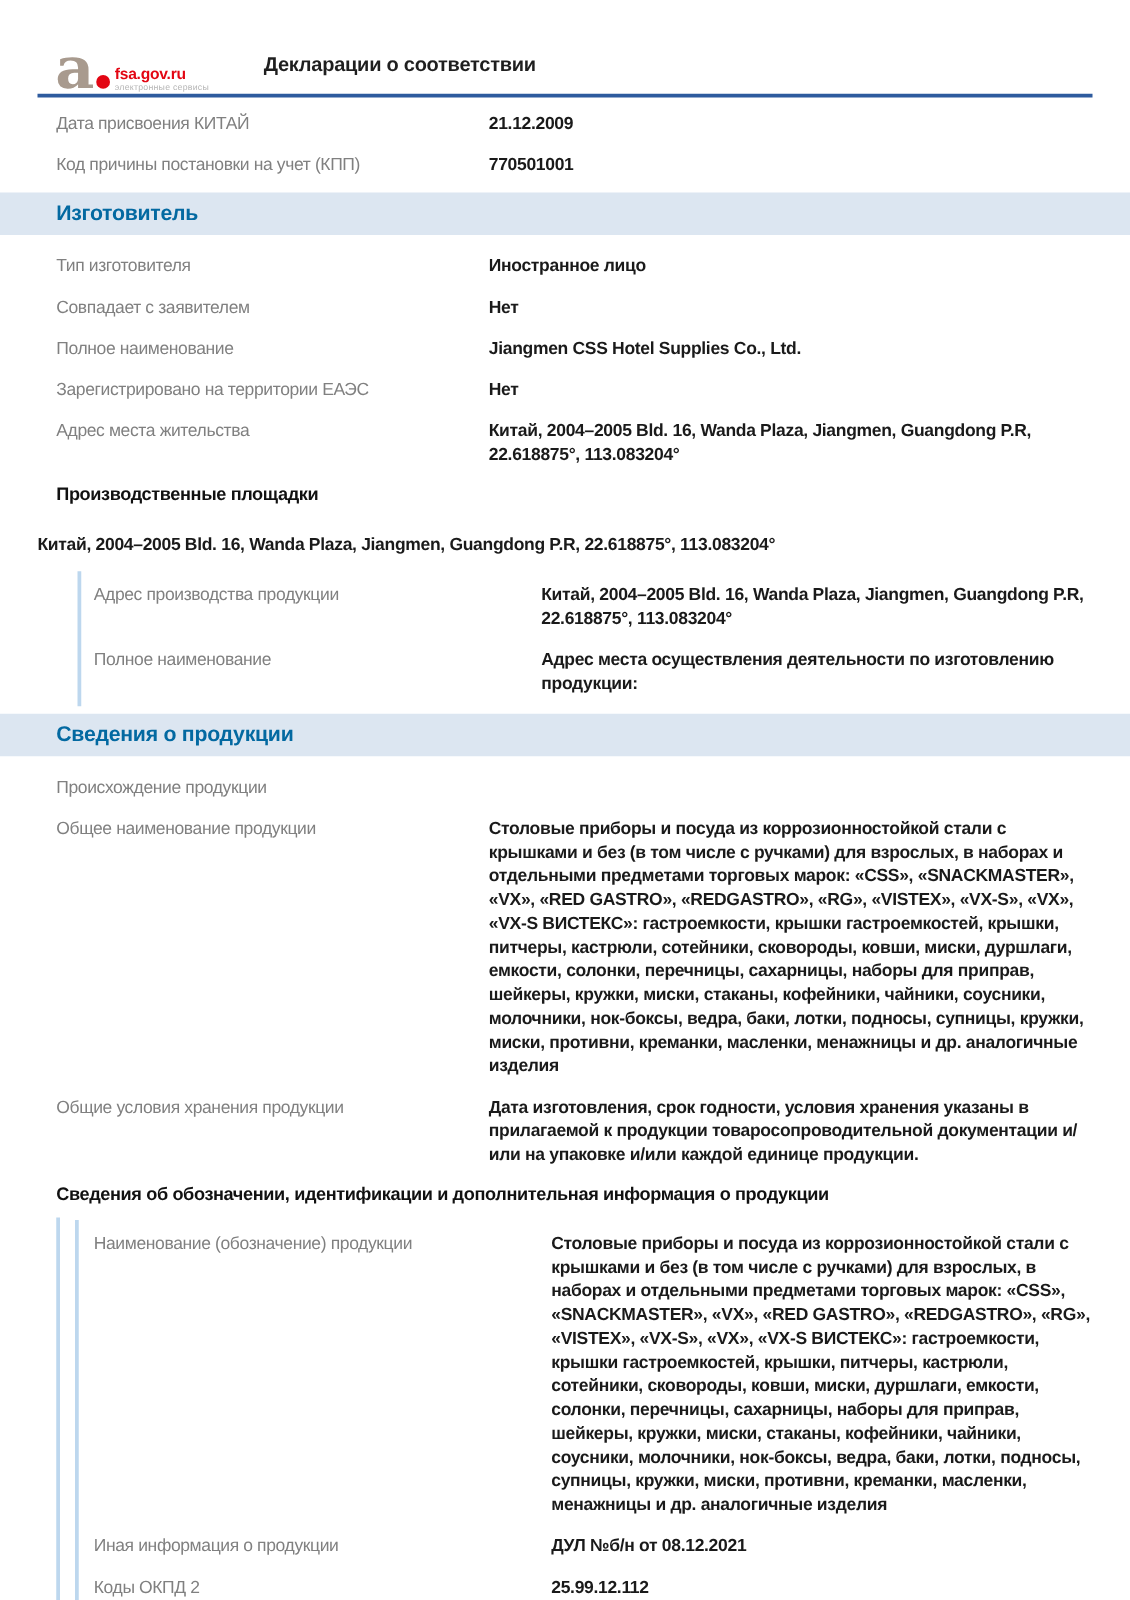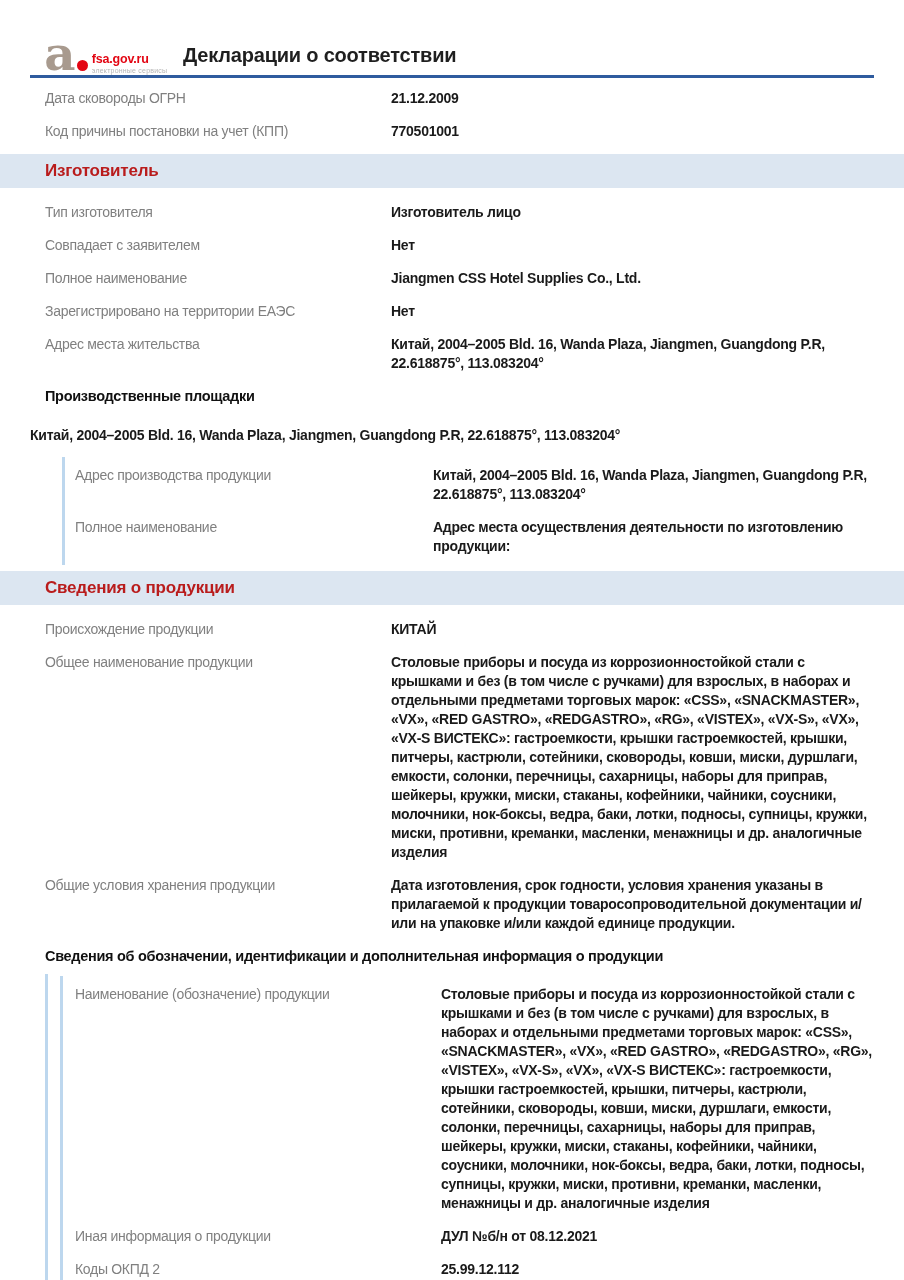--- a/index.html
+++ b/index.html
@@ -19,27 +19,27 @@
   .logo-letter {
     font-family:"DejaVu Serif", serif;
     font-size:46px; font-weight:700; line-height:0.9;
     color:var(--logo-taupe); transform:scaleX(1.05);
   }
   .logo-dot { width:11px; height:11px; border-radius:50%; background:var(--logo-red);
     display:inline-block; margin:0 4px 4px 2px; }
   .logo-text-wrap { display:flex; flex-direction:column; padding-bottom:1px; }
   .logo-text { color:var(--logo-red); font-weight:700; font-size:12.5px; letter-spacing:-0.2px; }
   .logo-subtext { color:#b5b5b5; font-size:7px; margin-top:1px; letter-spacing:0.2px; }
-  .doc-title { font-size:20px; font-weight:700; color:#1f1f1f; margin-top:10px; letter-spacing:-0.2px; }
+  .doc-title { font-size:16px; font-weight:700; color:#1f1f1f; margin-left:28px; margin-top:10px; letter-spacing:-0.2px; }
 
   
   .top-rule { border-top:3px solid var(--accent-rule); margin:0 30px; }
   .band {
     background:var(--section-band); margin:6px 0 4px 0;
-    padding:7px 45px; font-size:17px; font-weight:700; color:#b91c1c; letter-spacing:-0.2px;
+    padding:7px 45px; font-size:17px; font-weight:700; color:#0369a1; letter-spacing:-0.2px;
   }
 
   
   .content { padding:4px 30px 0 30px; }
   .row { display:flex; padding:7px 0 7px 15px; }
   .row .label {
     flex:0 0 333px; color:var(--label-grey);
     font-size:14px; letter-spacing:-0.3px; line-height:19px; padding-right:12px;
   }
   .row .value {
@@ -86,35 +86,35 @@
         <span class="logo-subtext">электронные сервисы</span>
       </span>
     </div>
     <div class="doc-title">Декларации о соответствии</div>
   </div>
 
   <div class="top-rule"></div>
 
   <div class="content">
     <div class="row">
-      <div class="label">Дата сковороды ОГРН</div>
+      <div class="label">Дата присвоения КИТАЙ</div>
       <div class="value">21.12.2009</div>
     </div>
     <div class="row">
       <div class="label">Код причины постановки на учет (КПП)</div>
       <div class="value">770501001</div>
     </div>
   </div>
 
   <div class="band">Изготовитель</div>
 
   <div class="content">
     <div class="row">
       <div class="label">Тип изготовителя</div>
-      <div class="value">Изготовитель лицо</div>
+      <div class="value">Иностранное лицо</div>
     </div>
     <div class="row">
       <div class="label">Совпадает с заявителем</div>
       <div class="value">Нет</div>
     </div>
     <div class="row">
       <div class="label">Полное наименование</div>
       <div class="value">Jiangmen CSS Hotel Supplies Co., Ltd.</div>
     </div>
 
@@ -144,21 +144,20 @@
         <div class="value">Адрес места осуществления деятельности по изготовлению продукции:</div>
       </div>
     </div>
   </div>
 
   <div class="band">Сведения о продукции</div>
 
   <div class="content">
     <div class="row">
       <div class="label">Происхождение продукции</div>
-      <div class="value">КИТАЙ</div>
     </div>
     <div class="row">
       <div class="label">Общее наименование продукции</div>
       <div class="value">Столовые приборы и посуда из коррозионностойкой стали с крышками и без (в том числе с ручками) для взрослых, в наборах и отдельными предметами торговых марок: «CSS», «SNACKMASTER», «VX», «RED GASTRO», «REDGASTRO», «RG», «VISTEX», «VX-S», «VX», «VX-S ВИСТЕКС»: гастроемкости, крышки гастроемкостей, крышки, питчеры, кастрюли, сотейники, сковороды, ковши, миски, дуршлаги, емкости, солонки, перечницы, сахарницы, наборы для приправ, шейкеры, кружки, миски, стаканы, кофейники, чайники, соусники, молочники, нок-боксы, ведра, баки, лотки, подносы, супницы, кружки, миски, противни, креманки, масленки, менажницы и др. аналогичные изделия</div>
     </div>
     <div class="row">
       <div class="label">Общие условия хранения продукции</div>
       <div class="value">Дата изготовления, срок годности, условия хранения указаны в прилагаемой к продукции товаросопроводительной документации и/или на упаковке и/или каждой единице продукции.</div>
     </div>
 

